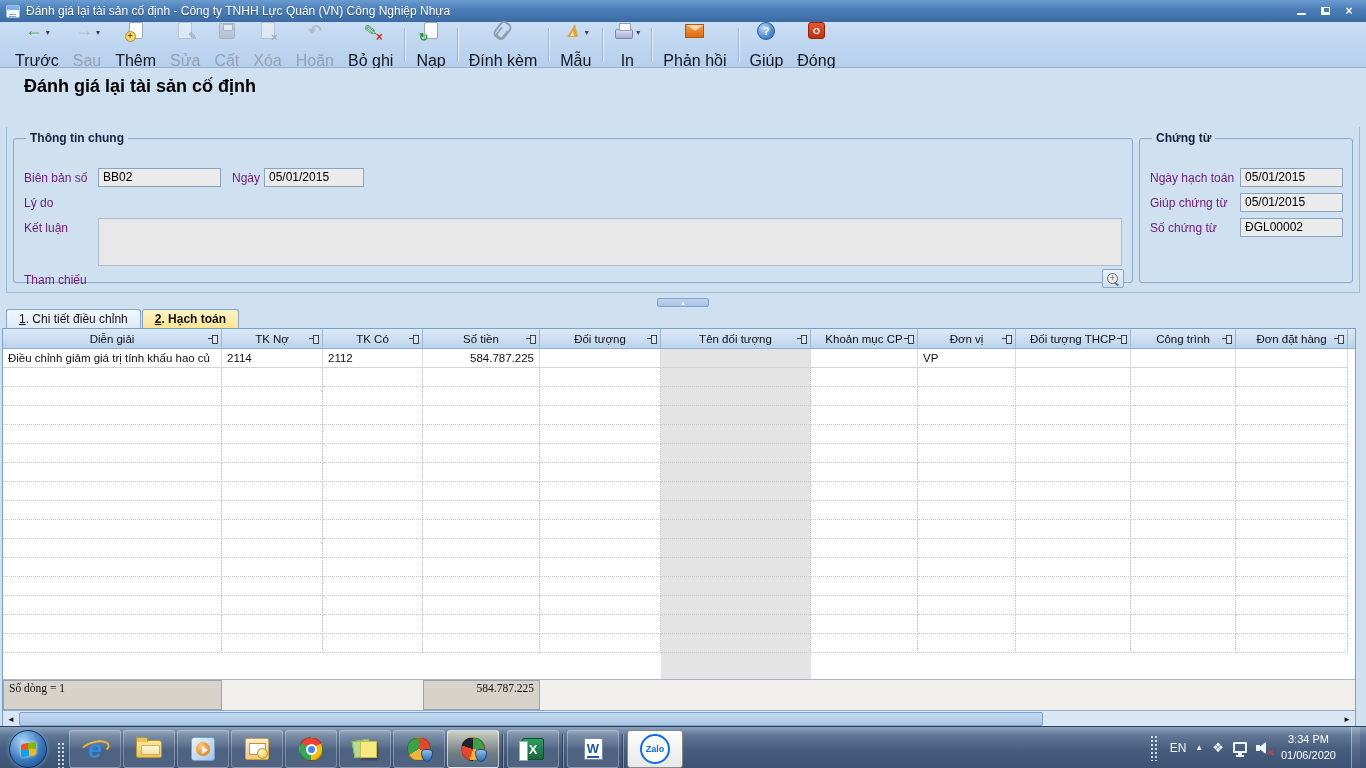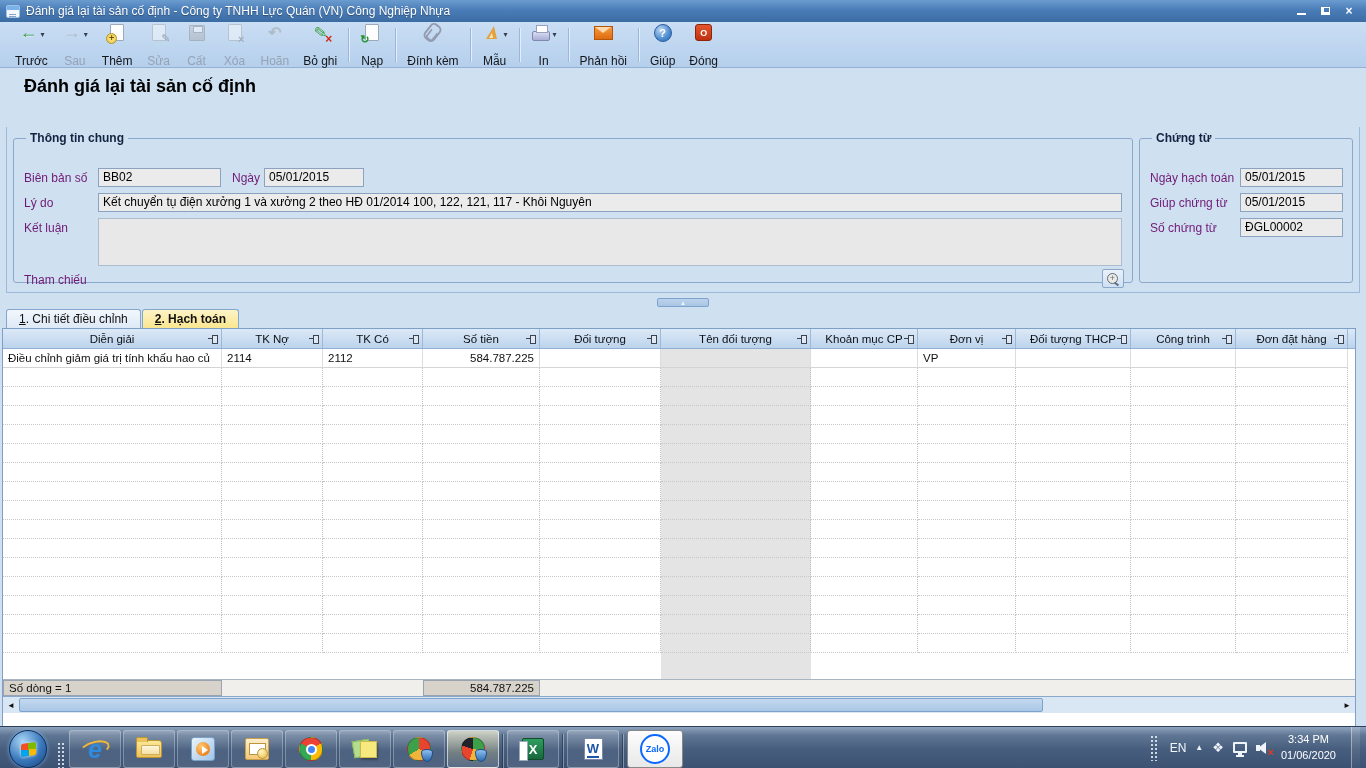--- a/index.html
+++ b/index.html
@@ -21,21 +21,21 @@
   .wc-restore::before { content:""; width:7px; height:6px; border:1px solid #fff; box-shadow:2px -2px 0 -0px #fff inset; background:transparent; }
   .wc-restore::after { content:""; position:absolute; }
   .wc-close { font-size:12px; }
 
   
   .toolbar { position:absolute; left:0; top:22px; width:1366px; height:46px;
     background:linear-gradient(#cadef4,#b5cfec); border-bottom:1px solid #93b1d4;
     display:flex; align-items:center; padding:0 4px 0 8px; }
   .tbtn { display:flex; flex-direction:column; align-items:center; justify-content:center; padding:2px 7px 1px; min-width:38px; border-radius:3px; }
   .trow { display:flex; align-items:center; gap:2px; height:20px; }
-  .tcap { font-size:12px; color:#14161a; margin-top:11px; white-space:nowrap; }
+  .tcap { font-size:16px; color:#14161a; margin-top:11px; white-space:nowrap; }
   .tbtn.disabled .tcap { color:#95a3b5; }
   .tbtn.disabled .ticon { filter:grayscale(1); opacity:.45; }
   .tsep { width:1px; height:34px; background:#9bb6d8; margin:0 4px; box-shadow:1px 0 0 #e4eefa; }
   .caret::before { content:"▾"; font-size:8px; color:#33404f; }
   .ticon { width:20px; height:19px; position:relative; display:flex; align-items:center; justify-content:center; }
 
   .i-back::before { content:"←"; font-size:18px; font-weight:bold; color:#3ea04a; text-shadow:0 1px 1px rgba(255,255,255,.7); }
   .i-forward::before { content:"→"; font-size:18px; font-weight:bold; color:#8a98a8; }
   .i-add::before, .i-edit::before, .i-delete::before, .i-refresh::before {
     content:""; width:12px; height:15px; background:#fdfdfd; border:1px solid #9aaabb; border-radius:1px; }
@@ -100,21 +100,21 @@
   .pin::before { content:""; position:absolute; left:0; top:4px; width:5px; height:1px; background:#3c4450; }
   .pin::after { content:""; position:absolute; right:1px; top:1px; width:4px; height:7px; border:1px solid #3c4450; background:#dde8f4; }
 
   .grid-body { position:relative; height:330px; background:#fff; overflow:hidden; }
   .col-shade { position:absolute; top:0; bottom:0; background:#e4e4e4; }
   .grow { position:relative; display:flex; height:19px; }
   .gcell { flex:none; height:19px; font-size:11.5px; line-height:18px; padding:0 5px; overflow:hidden; white-space:nowrap; border-right:1px dotted #bfbfbf; border-bottom:1px dotted #c8c8c8; background:transparent; }
   .grow.dat .gcell { border-right:1px solid #dcdcdc; border-bottom:1px solid #d4d4d4; }
   .gcell.r { text-align:right; }
 
-  .grid-footer { display:flex; height:17px; background:#f1efec; border-top:1px solid #a8b4c2; font-size:11.5px; }
+  .grid-footer { display:flex; height:31px; background:#f1efec; border-top:1px solid #a8b4c2; font-size:11.5px;font-family:Liberation Serif, serif; }
   .gfc { flex:none; height:100%; line-height:15px; padding:0 5px; overflow:hidden; white-space:nowrap; }
   .gfc.gray { background:#d7d3cb; border:1px solid #9aa4b0; }
   .gfc.r { text-align:right; }
   .gfc.fill { flex:1; }
 
   .hscroll { position:relative; height:17px; background:#d9e6f4; border-top:1px solid #8aa8cc; }
   .hs-arrow { position:absolute; top:0; width:16px; height:16px; display:flex; align-items:center; justify-content:center; font-size:8px; color:#111; }
   .hs-left { left:0; } .hs-right { right:0; }
   .hs-thumb { position:absolute; left:16px; top:1px; width:1024px; height:14px; background:linear-gradient(#c4d9ef,#aac7e6); border:1px solid #7da3cc; border-radius:2px; }
 
@@ -314,21 +314,20 @@
 
     <div class="tab-panel">
       <fieldset class="grp grp-general">
         <legend>Thông tin chung</legend>
         <div class="fld-label" style="left:10px; top:26px;">Biên bản số</div>
         <div class="fld-input" style="left:84px; top:23px; width:123px;">BB02</div>
         <div class="fld-label" style="left:218px; top:26px;">Ngày</div>
         <div class="fld-input" style="left:250px; top:23px; width:100px;">05/01/2015</div>
 
         <div class="fld-label" style="left:10px; top:51px;">Lý do</div>
-        <div class="fld-input" style="left:84px; top:48px; right:10px;">Kết chuyển tụ điện xưởng 1 và xưởng 2 theo HĐ 01/2014 100, 122, 121, 117 - Khôi Nguyên</div>
 
         <div class="fld-label" style="left:10px; top:76px;">Kết luận</div>
         <div class="fld-area" style="left:84px; top:73px; right:10px; height:48px;"></div>
 
         <div class="fld-label" style="left:10px; top:128px;">Tham chiếu</div>
         <div class="ref-btn" style="right:8px; top:124px;">
           <span class="i-mag"></span>
         </div>
       </fieldset>
 

